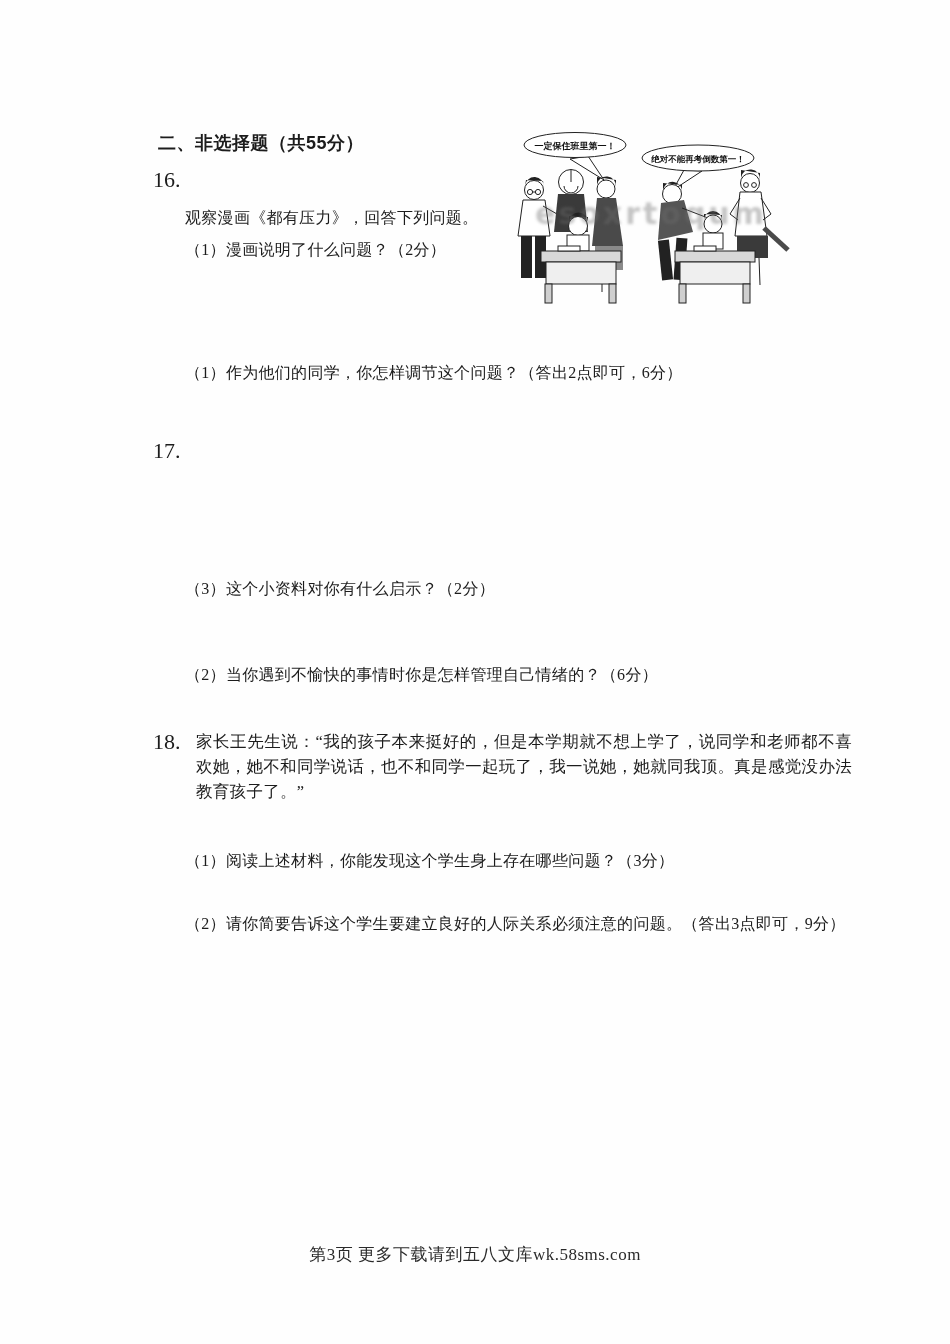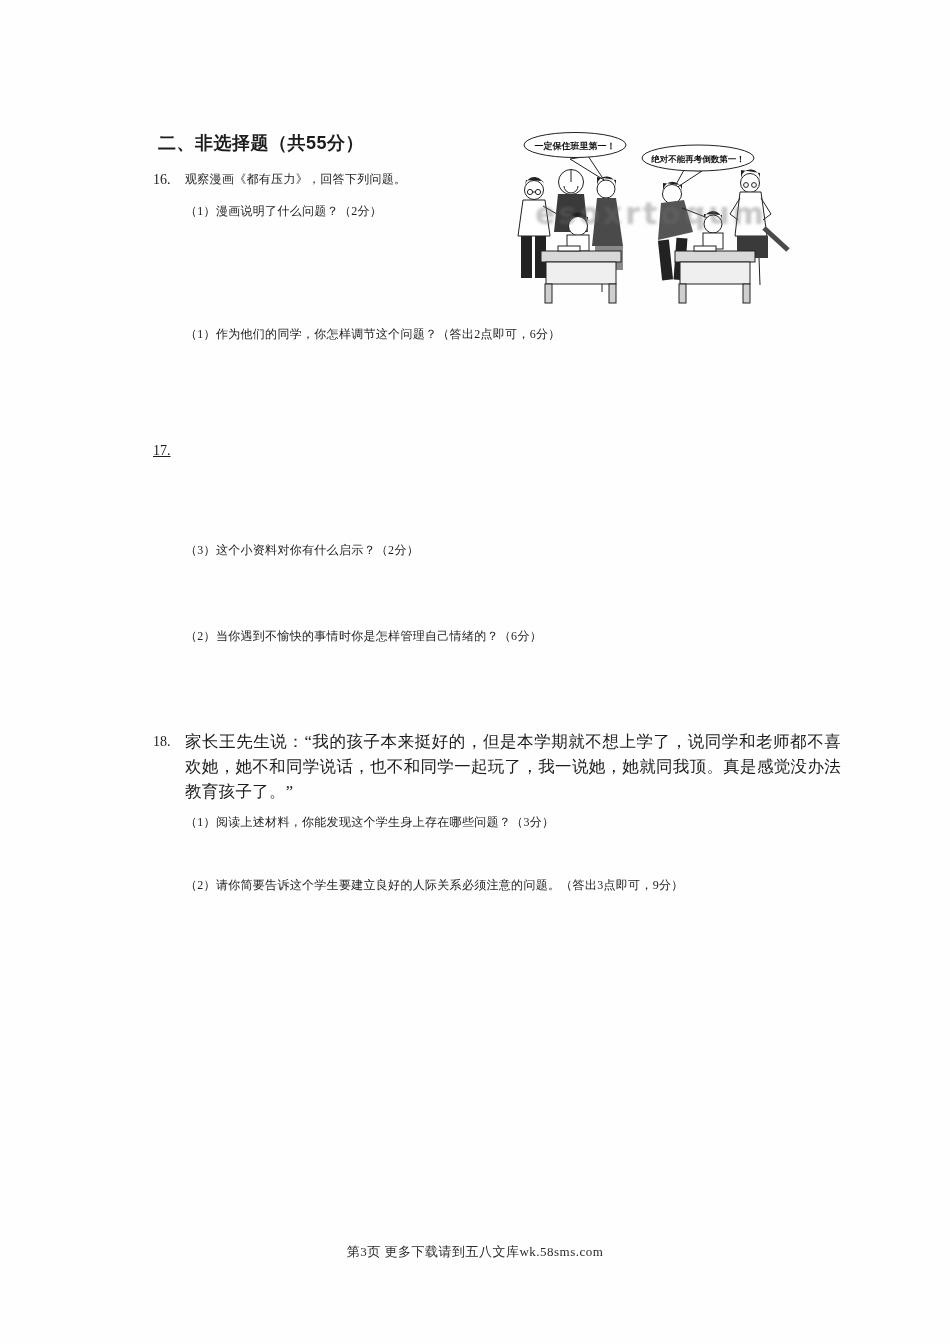--- a/index.html
+++ b/index.html
@@ -15,27 +15,28 @@
     padding-left: 32px;
   }
   .abs { position: absolute; }
   .section-header {
     font-family: "Liberation Sans", "DejaVu Sans", sans-serif;
     font-weight: bold;
     font-size: 18px;
     letter-spacing: 0.5px;
   }
   .qnum {
-    font-size: 14px;
+    font-size: 22px;
     line-height: 25px;
   }
   .qtext {
-    font-size: 12px;
+    font-size: 16px;
     line-height: 25px;
     letter-spacing: 0.3px;
+    margin-top: 38px;
   }
   .qpara {
     font-size: 16.5px;
     line-height: 25px;
     letter-spacing: 0.3px;
     width: 656px;
     text-align: justify;
   }
   .comic {
     left: 512px; top: 130px; width: 278px; height: 178px;
@@ -51,21 +52,21 @@
     font-weight: bold;
     color: rgba(110,110,110,0.40);
     filter: blur(1.6px);
     letter-spacing: 3px;
     pointer-events: none;
   }
   .footer {
     left: 0; top: 1243px;
     width: 100%;
     text-align: center;
-    font-size: 13px;
+    font-size: 17px;
     color: #2a2a2a;
     letter-spacing: 0.5px;
   }
 </style>
 </head>
 <body>
 
 <div class="page">
 
   <div class="abs section-header" style="left:158px; top:131px;">二、非选择题（共55分）</div>
@@ -171,24 +172,24 @@
           <rect x="168" y="132" width="70" height="22" fill="#efefef"></rect>
           <rect x="167" y="154" width="7" height="19" fill="#cfcfcf"></rect>
           <rect x="231" y="154" width="7" height="19" fill="#cfcfcf"></rect>
           <rect x="182" y="116" width="22" height="5" fill="#fff"></rect>
         </g>
       </g>
     </svg>
     <div class="watermark">esoxrtoqum</div>
   </div>
 
-  <div class="abs qnum" style="left:153px; top:438px;text-decoration:underline;">17.</div>
+  <div class="abs qnum" style="left:153px; top:438px;">17.</div>
   <div class="abs qtext" style="left:185px; top:538px;">（3）这个小资料对你有什么启示？（2分）</div>
   <div class="abs qtext" style="left:185px; top:624px;">（2）当你遇到不愉快的事情时你是怎样管理自己情绪的？（6分）</div>
 
   <div class="abs qnum" style="left:153px; top:729px;">18.</div>
-  <div class="abs qpara" style="left:185px; top:729px;">家长王先生说：“我的孩子本来挺好的，但是本学期就不想上学了，说同学和老师都不喜欢她，她不和同学说话，也不和同学一起玩了，我一说她，她就同我顶。真是感觉没办法教育孩子了。”</div>
+  <div class="abs qpara" style="left:196px; top:729px;">家长王先生说：“我的孩子本来挺好的，但是本学期就不想上学了，说同学和老师都不喜欢她，她不和同学说话，也不和同学一起玩了，我一说她，她就同我顶。真是感觉没办法教育孩子了。”</div>
   <div class="abs qtext" style="left:185px; top:810px;">（1）阅读上述材料，你能发现这个学生身上存在哪些问题？（3分）</div>
   <div class="abs qtext" style="left:185px; top:873px;">（2）请你简要告诉这个学生要建立良好的人际关系必须注意的问题。（答出3点即可，9分）</div>
 
   <div class="abs footer">第3页 更多下载请到五八文库wk.58sms.com</div>
 
 </div>
 
 </body></html>

